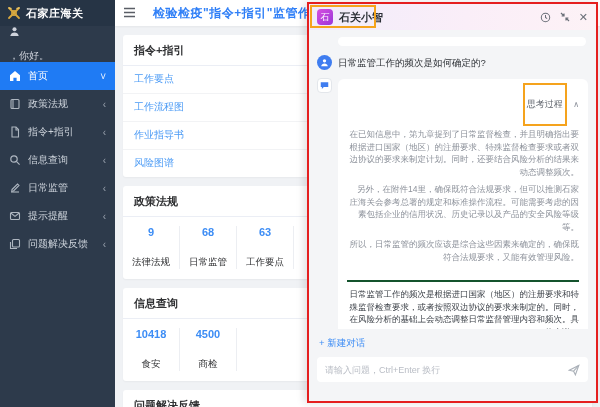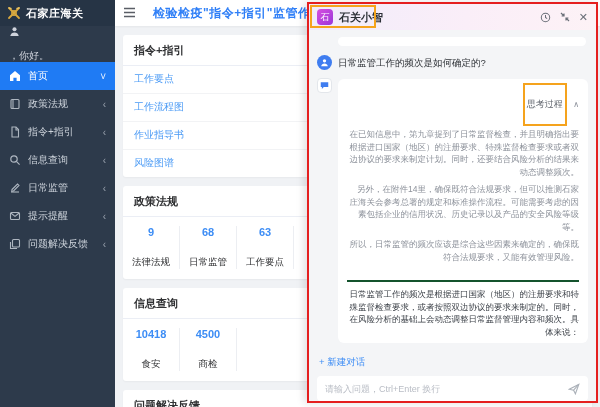--- a/index.html
+++ b/index.html
@@ -62,21 +62,21 @@
   .b-avatar { width:15px; height:15px; flex:0 0 15px; border-radius:4px; background:#fff; border:1px solid #e3e6eb;
     color:#3f7df0; display:flex; align-items:center; justify-content:center; }
   .u-text { font-size:9.5px; color:#2f3338; padding-top:2px; }
   .bot-card { flex:1; background:#fff; border-radius:6px; padding:7px 9px 5px; margin-top:1px; }
   .think-label { position:relative; display:inline-block; font-size:9px; color:#5f646c;
     outline:2px solid #f5a31d; outline-offset:1px; padding:12px 1px; }
   .think-caret { font-size:8px; color:#8a8f99; margin-left:5px; }
   .think p { font-size:8.5px; line-height:12.5px; color:#8d929b; margin:5px 0 0 2px; }
   .answer { margin-top:17px; border-top:2px solid #14532d; padding-top:6px; }
   .answer p { font-size:8.5px; line-height:12.5px; color:#3d4249; }
-  .chat-foot { flex:0 0 auto; padding:3px 8px 0; }
+  .chat-foot { flex:0 0 auto; padding:3px 8px 19px; }
   .new-chat { color:#3d8df5; font-size:9.5px; margin:2px 0 7px 2px; cursor:pointer; display:inline-block; }
   .input-wrap { background:#fff; border-radius:4px; height:25px; display:flex; align-items:center; padding:0 8px; gap:6px;justify-content:flex-end; }
   .input-wrap input { flex:1; border:none; outline:none; font-size:9px; color:#333; background:transparent;
     font-family:"Liberation Sans","DejaVu Sans",sans-serif; }
   .input-wrap input::placeholder { color:#b9bdc5; }
   .send-icon { color:#aab0b8; cursor:pointer; display:inline-flex; }
   .anno-title-box { position:absolute; left:1px; top:1px; width:66px; height:23px; border:2px solid #f5a31d; pointer-events:none; }
 </style>
 </head>
 <body>

